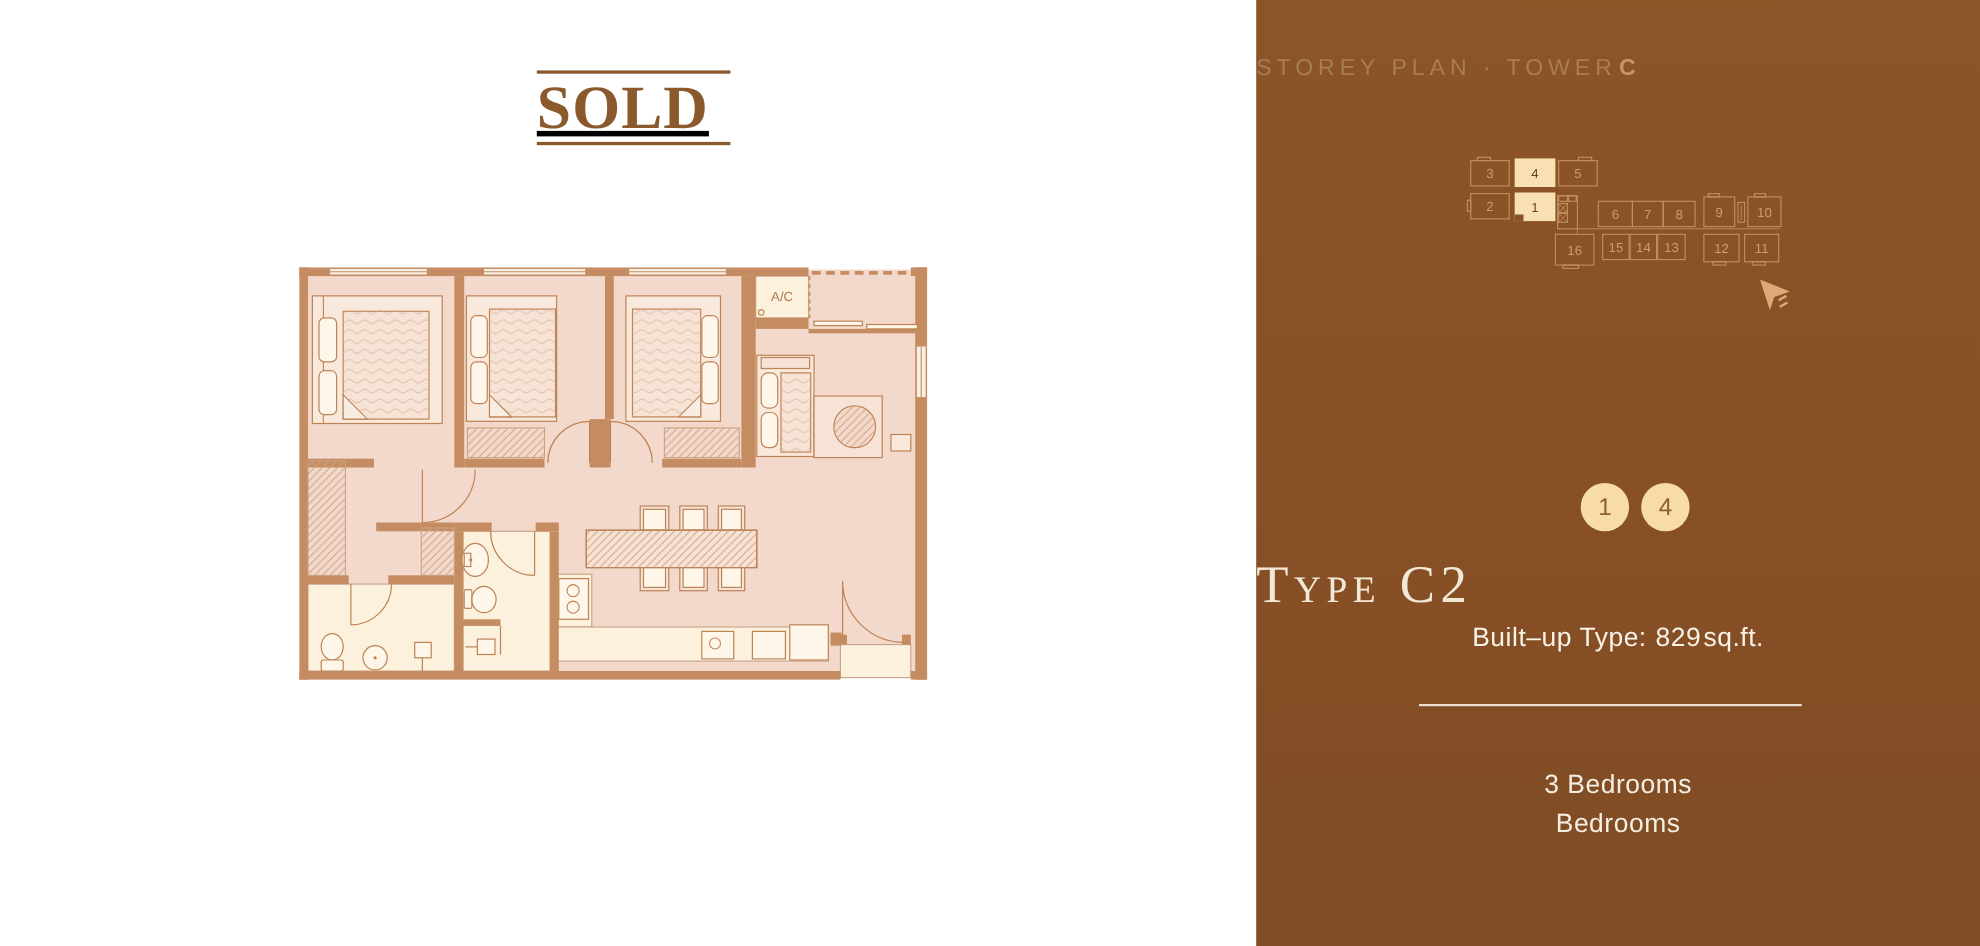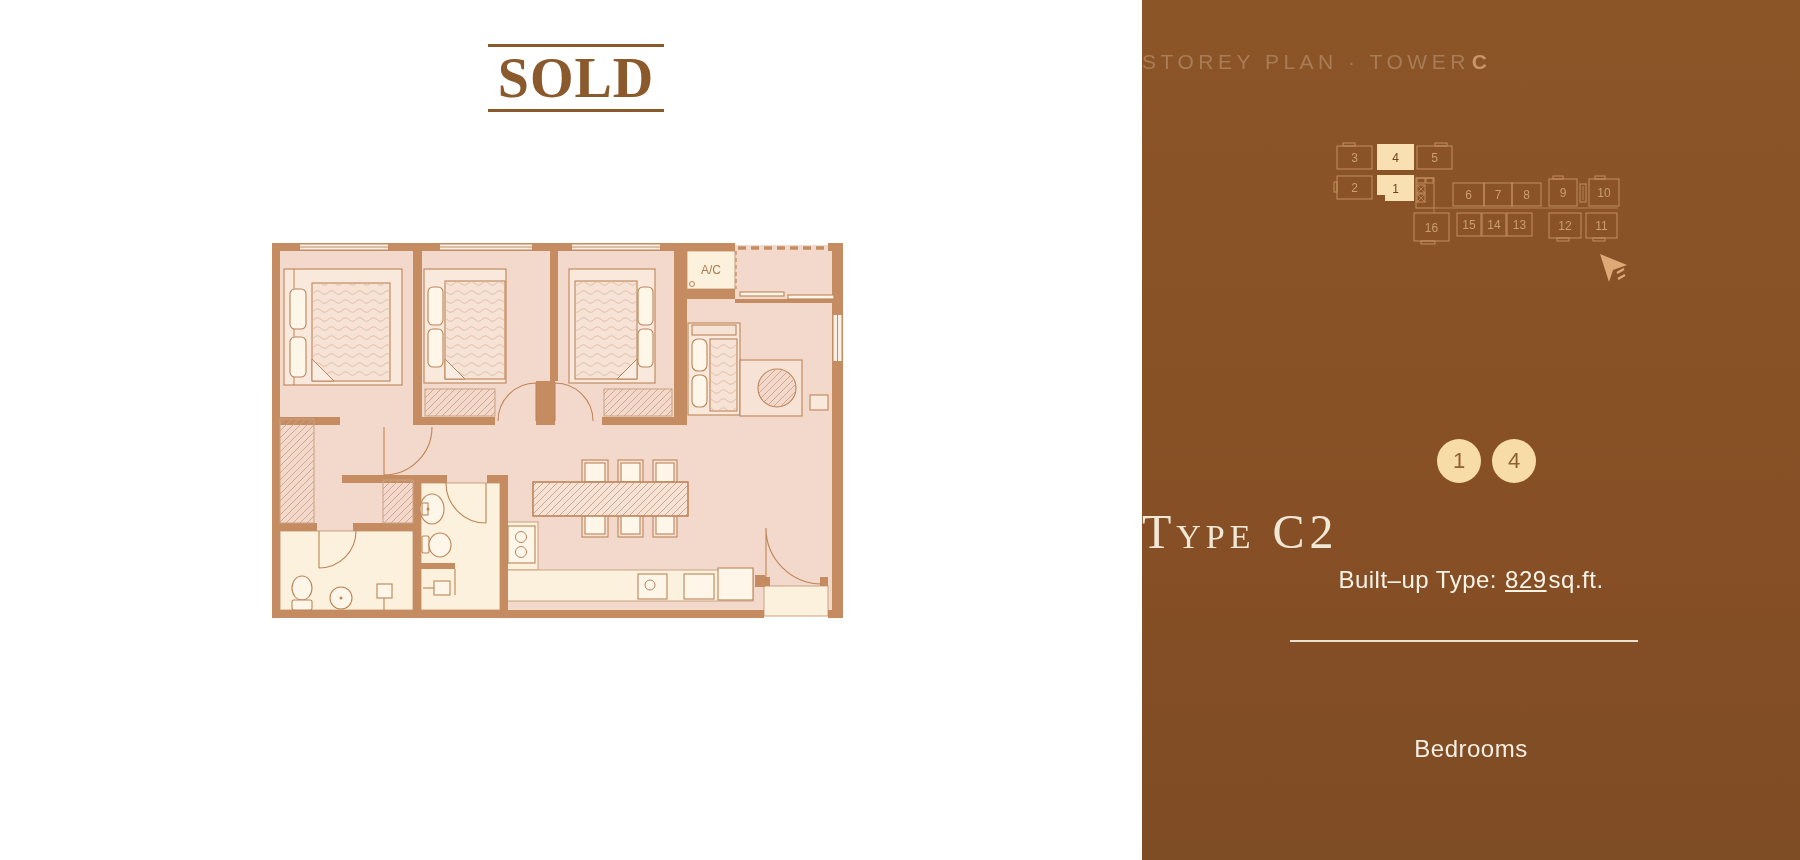--- a/index.html
+++ b/index.html
@@ -2,23 +2,23 @@
 <html><head>
 <meta charset="utf-8">
 <style>
   html,body{margin:0;padding:0;background:#ffffff;}
   #screen{position:relative;width:1800px;height:860px;overflow:hidden;
           font-family:"Liberation Sans",sans-serif;}
 
   
   .white-area{position:absolute;left:0;top:0;width:1142px;height:860px;background:#ffffff;}
 
-  .sold-stamp{position:absolute;left:488px;top:44px;width:176px;
+  .sold-stamp{position:absolute;left:488px;top:64px;width:176px;
               border-top:3px solid #8A5A2D;border-bottom:3px solid #8A5A2D;
-              text-align:center;}
+              text-decoration:underline;}
   .sold-stamp .sold-text{font-family:"Liberation Serif",serif;font-weight:bold;
               font-size:56px;line-height:62px;color:#8A5A2D;letter-spacing:1px;}
 
   .floor-plan-wrap{position:absolute;left:272px;top:243px;width:571px;height:348px;}
 
   
   .brown-panel{position:absolute;left:1142px;top:0;width:658px;height:860px;
                background:linear-gradient(180deg,#8C5528 0%,#874F25 60%,#7E4C25 100%);}
 
   .storey-header{position:absolute;left:0;top:50px;width:100%;text-align:left;
@@ -34,21 +34,21 @@
               display:flex;align-items:center;justify-content:center;}
   .badge-1{left:295px;top:439px;}
   .badge-4{left:350px;top:439px;}
 
   .type-title{position:absolute;left:0;top:504px;width:100%;text-align:left;
               font-family:"Liberation Serif",serif;font-variant:small-caps;
               font-size:48px;letter-spacing:5px;color:#F2E8D6;}
 
   .builtup-line{position:absolute;left:0;top:566px;width:100%;text-align:center;
                 font-size:24px;color:#F8F2E7;letter-spacing:0.5px;}
-  .builtup-line .bu-value{margin-left:8px;text-decoration:underline;}
+  .builtup-line .bu-value{margin-left:8px;}
   .builtup-line .bu-unit{margin-left:2px;}
 
   .divider{position:absolute;left:148px;top:640px;width:348px;height:2px;background:#EBE1CE;}
 
   .feature{position:absolute;left:0;width:100%;text-align:center;
            font-size:24px;color:#F5EEE2;letter-spacing:0.5px;}
   .feature-0{top:700px;}
   .feature-1{top:735px;}
 
   
@@ -372,15 +372,16 @@
     <div class="unit-badge badge-4">4</div>
 
     <div class="type-title">Type C2</div>
 
     <div class="builtup-line">
       <span class="bu-label">Built–up Type:</span><span class="bu-value">829</span><span class="bu-unit">sq.ft.</span>
     </div>
 
     <div class="divider"></div>
 
+    <div class="feature feature-0">3 Bedrooms</div>
     <div class="feature feature-1">Bedrooms</div>
   </div>
 </div>
 
 </body></html>

